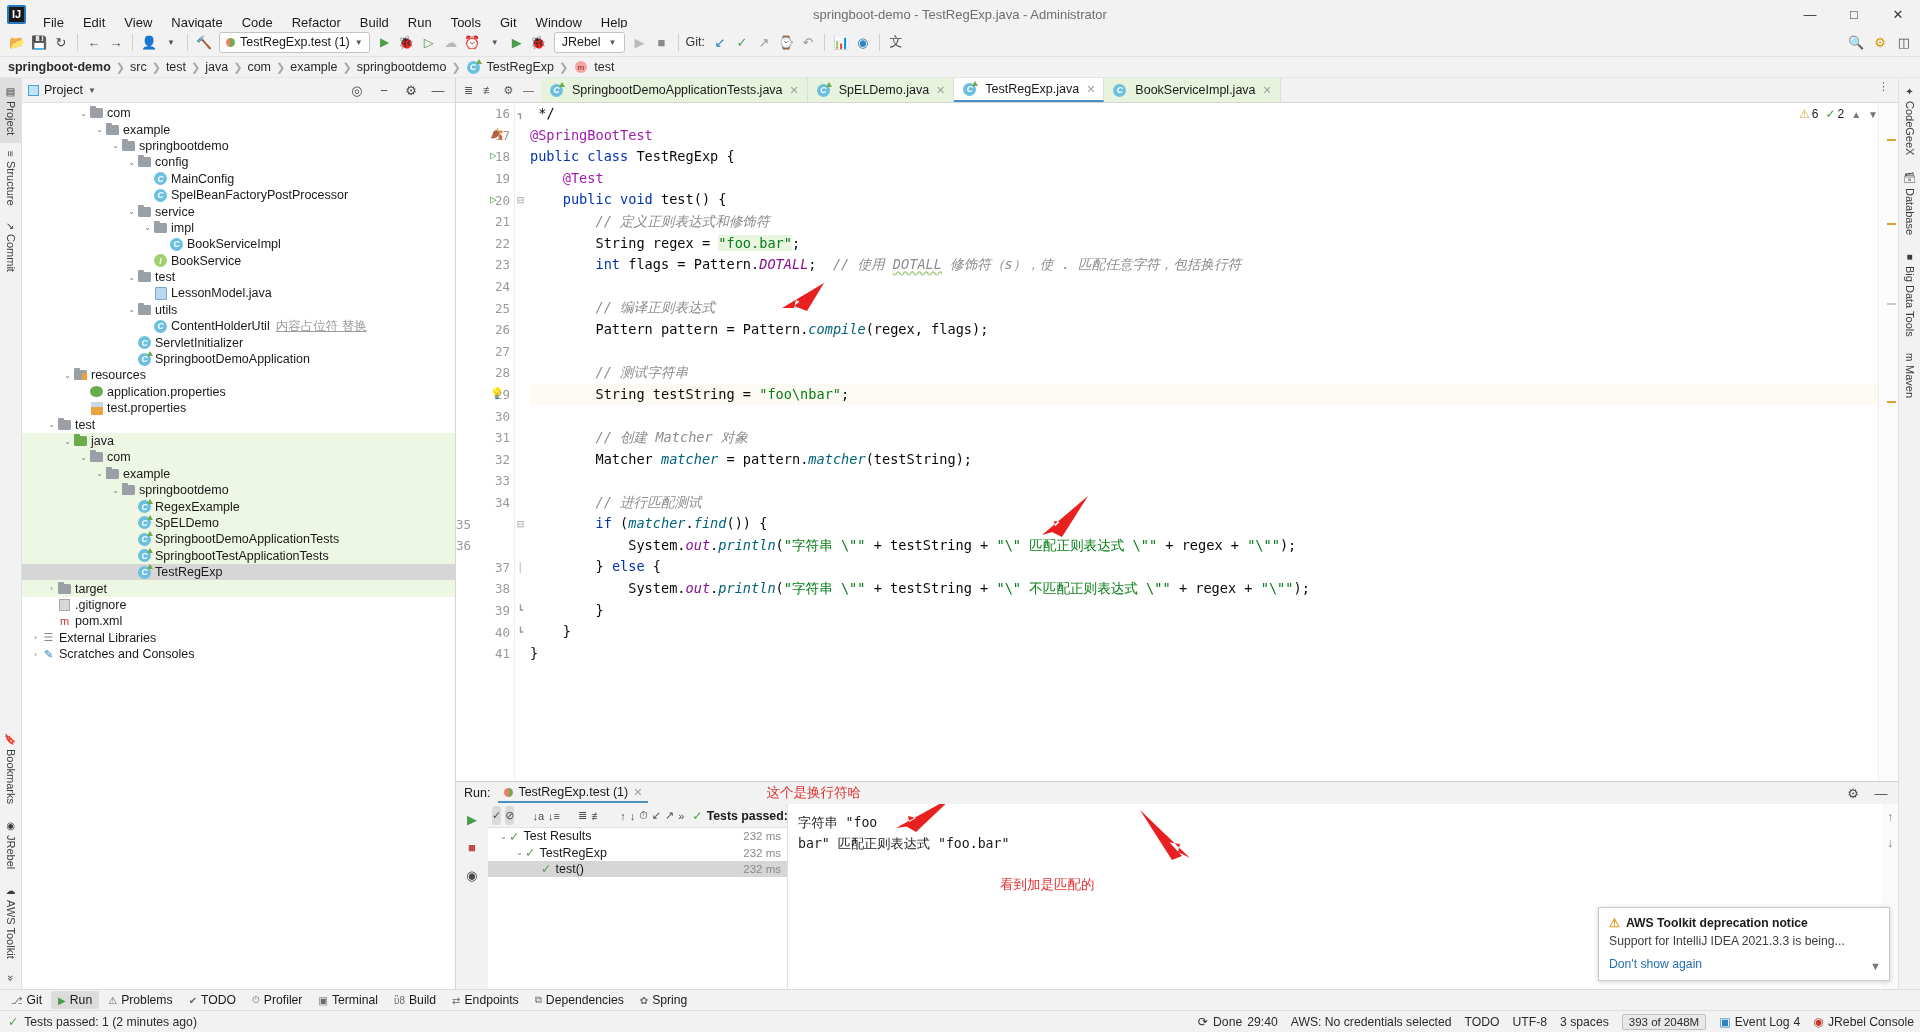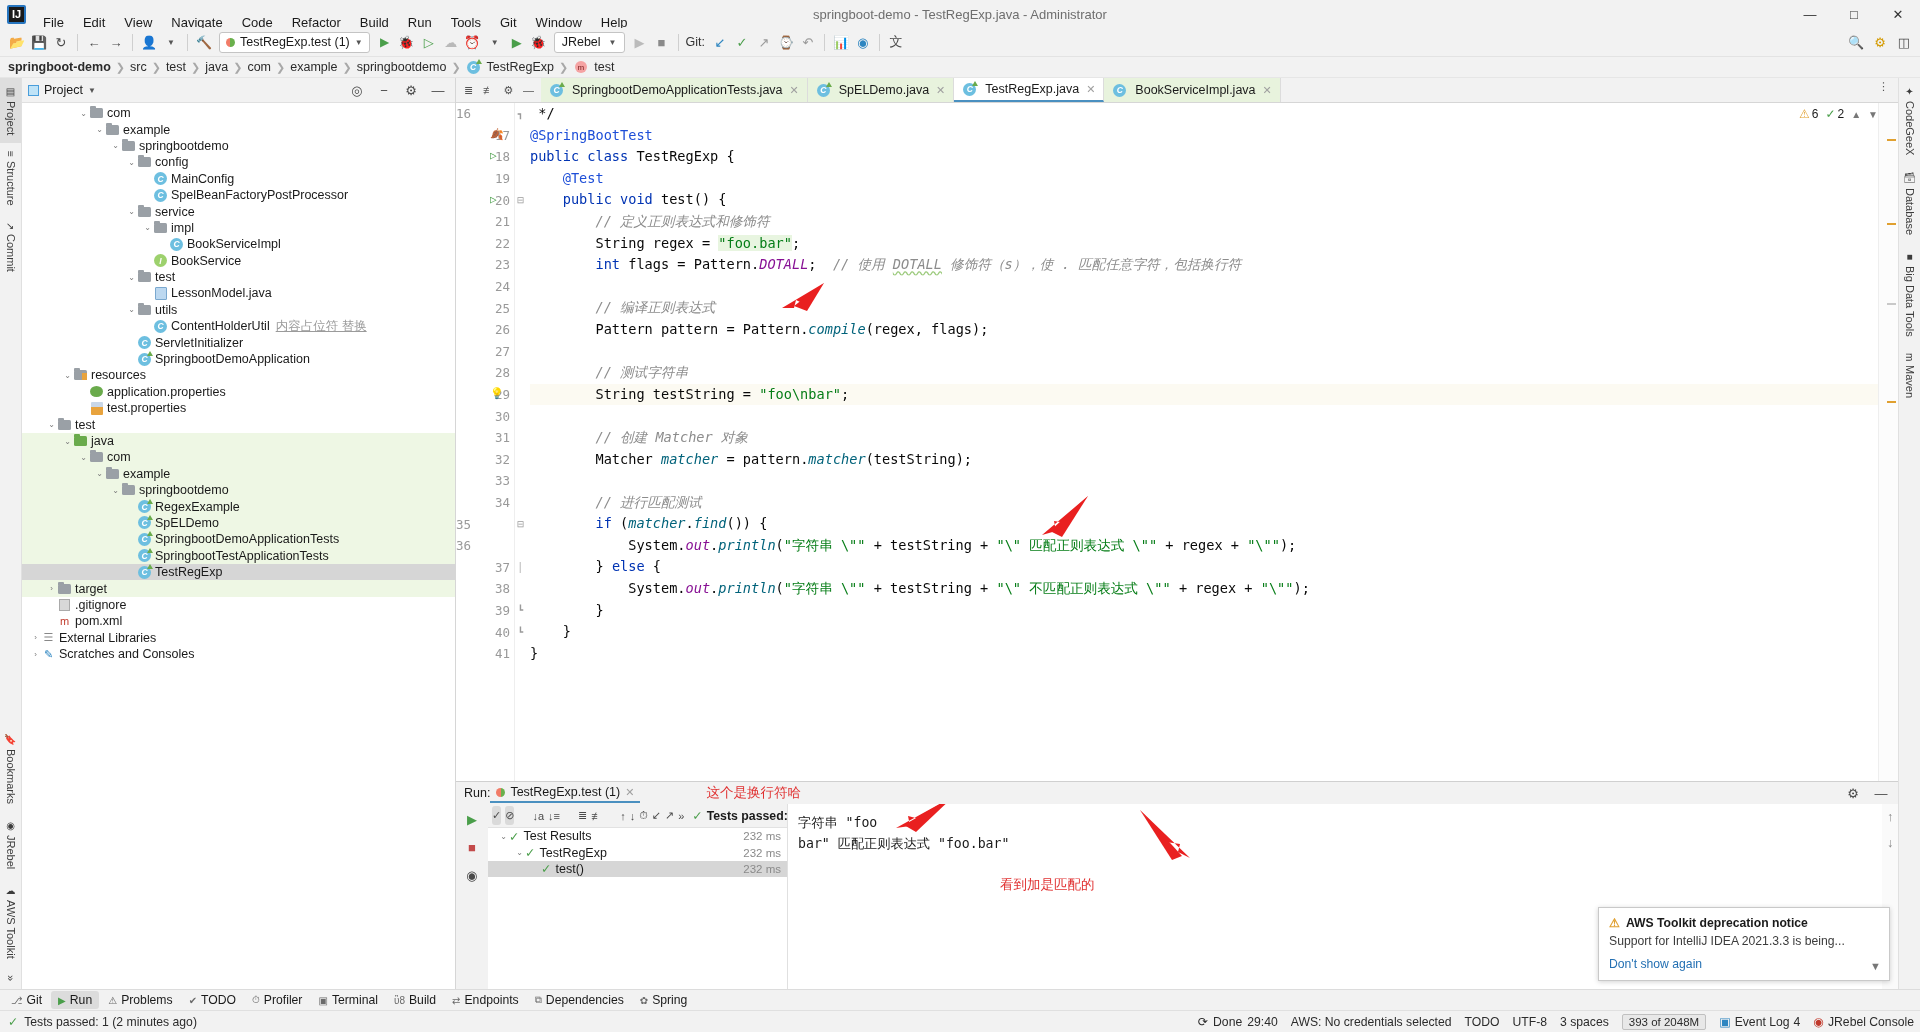--- a/index.html
+++ b/index.html
@@ -105,41 +105,41 @@
   .codearea { flex:1; display:flex; min-height:0; position:relative; overflow:hidden; background:#fff; }
   .gutter { width:58px; flex:0 0 58px; background:#fff; position:relative; }
   .gline { height:21.6px; display:flex; align-items:center; justify-content:flex-end; padding-right:4px;
            font-family:"DejaVu Sans Mono", monospace; font-size:12.5px; color:#999; }
   .foldcol { width:12px; flex:0 0 12px; background:#fff; position:relative; border-left:1px solid #eee; }
   .code { flex:1; font-family:"DejaVu Sans Mono", monospace; font-size:13.6px; line-height:21.6px; position:relative;
           white-space:pre; overflow:hidden; padding-left:4px; }
   .cl { height:21.6px; white-space:pre; }
   .cl.hl { background:#fcfaf2; }
   .kw { color:#0033b3; font-weight:normal; }
-  .ann { color:#1d4ed8;margin-top:44px; }
+  .ann { color:#a21caf;margin-top:44px; }
   .str { color:#067d17; }
   .strbg { background:#e8f5e0; color:#067d17; }
   .cmt { color:#8c8c8c; font-style:italic; }
   .fld { color:#871094; font-style:italic; }
   .mtd { color:#00627a; font-style:italic; }
   .plain { color:#080808; }
   .squig { text-decoration: underline wavy #9ac97a; text-decoration-skip-ink:none; }
 
   .warnbadge { position:absolute; right:20px; top:4px; display:flex; align-items:center; gap:7px; font-size:12px; z-index:5; }
   .wb { display:flex; align-items:center; gap:2px; }
 
   .errstrip { width:20px; flex:0 0 20px; background:#fcfcfc; position:relative; border-left:1px solid #eee;}
   .strip-m { position:absolute; right:2px; height:2px; width:9px; }
 
   
   .arrow-svg { position:absolute; pointer-events:none; }
 
   
   .runpanel { height:208px; flex:0 0 208px; background:#f2f2f2; display:flex; flex-direction:column; border-top:1px solid #d0d0d0; position:relative; }
-  .run-head { height:22px; display:flex; align-items:center; padding:0 8px; font-size:12.5px; flex:0 0 22px; position:relative;text-align:center;}
+  .run-head { height:22px; display:flex; align-items:center; padding:0 8px; gap:8px; font-size:12.5px; flex:0 0 22px; position:relative;text-align:center;}
   .run-tab { display:flex; align-items:center; gap:5px; padding:2px 6px; border-bottom:2px solid #4a90c0; }
   .run-head-right { position:absolute; right:6px; display:flex; gap:6px; color:#555; }
   .run-body { flex:1; display:flex; min-height:0; background:#fff; }
   .run-left-tools { width:32px; flex:0 0 32px; background:#f2f2f2; display:flex; flex-direction:column; align-items:center; padding-top:4px; gap:6px;}
   .test-col { width:300px; flex:0 0 300px; border-right:1px solid #e0e0e0; background:#fff; display:flex; flex-direction:column;}
   .test-toolbar { height:24px; display:flex; align-items:center; gap:4px; padding:0 4px; background:#f2f2f2; border-bottom:1px solid #e2e2e2; flex:0 0 24px;}
   .tt { width:19px; height:19px; display:flex; align-items:center; justify-content:center; font-size:11px; color:#4a4a4a; border-radius:3px;}
   .tt.on { background:#dadada; }
   .trow { height:16.4px; display:flex; align-items:center; font-size:12.5px; padding-left:4px; }
   .trow.sel { background:#d6d6d6; }
@@ -630,21 +630,21 @@
           <span>BookServiceImpl.java</span>
           <span class="x">✕</span>
         </div>
         <div class="sp"></div>
         <span class="ttic" style="margin-right:6px">⋮</span>
       </div>
 
       <div class="codearea">
         <div class="gutter" id="gutter">
             <div class="gline">
-              <span style="position:relative;width:100%;text-align:left;display:block">16</span>
+              <span style="position:relative;width:100%;text-align:right;display:block">16</span>
             </div>
             <div class="gline">
               <span style="position:relative;width:100%;text-align:right;display:block"><span style="position:absolute;left:34px;color:#6aab4c;font-size:11px">🍂</span>17</span>
             </div>
             <div class="gline">
               <span style="position:relative;width:100%;text-align:right;display:block"><span style="position:absolute;left:34px;color:#4a9e4a;font-size:11px">▷</span>18</span>
             </div>
             <div class="gline">
               <span style="position:relative;width:100%;text-align:right;display:block">19</span>
             </div>
@@ -776,21 +776,21 @@
       </div>
 
       <div class="runpanel">
         <div class="run-head">
           <span>Run:</span>
           <span class="run-tab">
             <span class="dot" style="width:9px;height:9px;border-radius:50%;background:linear-gradient(90deg,#f27c68 50%,#6ab04c 50%)"></span>
             <span>TestRegExp.test (1)</span>
             <span class="x" style="color:#a0a0a0;font-size:11px">✕</span>
           </span>
-          <span class="redtext" style="margin-left:66px;font-size:13.5px">这个是换行符哈</span>
+          <span class="redtext" style="margin-left:110px;font-size:13.5px">这个是换行符哈</span>
           <span class="run-head-right">
             <span class="tb-ic">⚙</span>
             <span class="tb-ic">—</span>
           </span>
         </div>
 
         <div class="run-body">
           <div class="run-left-tools">
             <span class="tb-ic" style="color:#4a9e4a">▶</span>
             <span class="tb-ic" style="color:#c34a4a">■</span>

